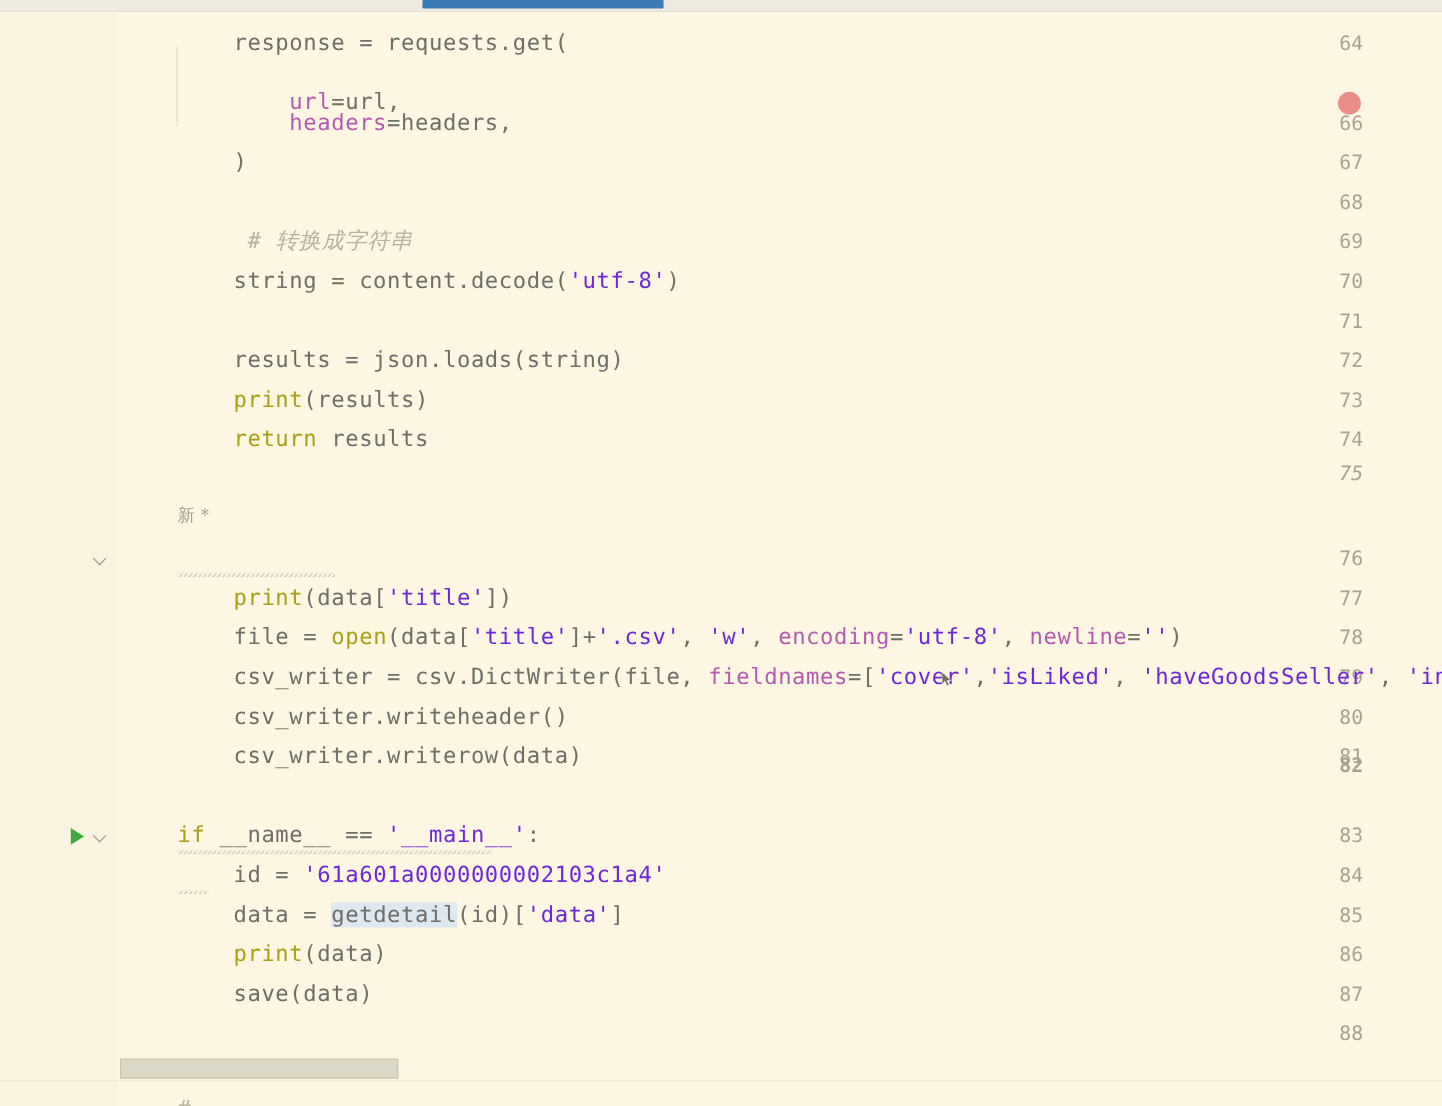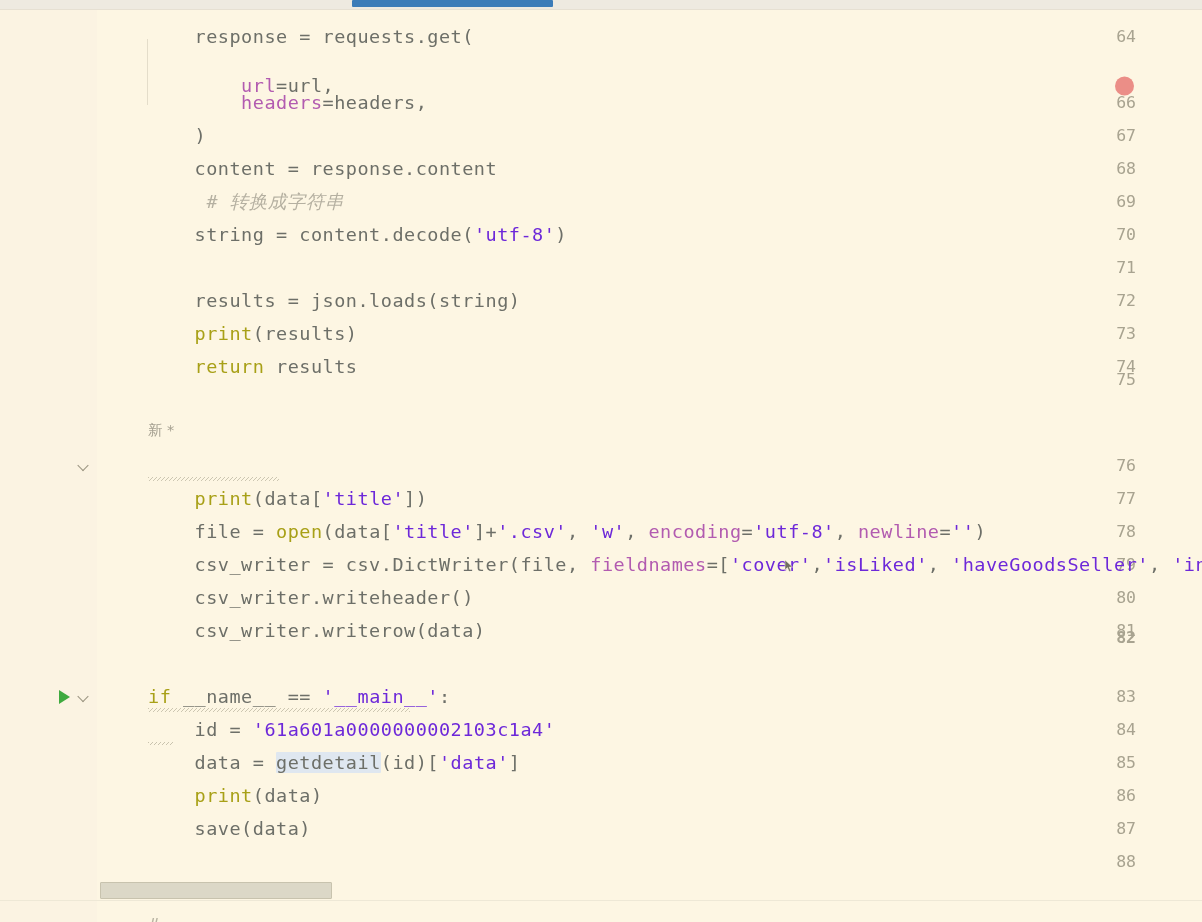--- a/index.html
+++ b/index.html
@@ -285,21 +285,20 @@
         <div class="row" style="top: 77px;">
           <div class="lineno">66</div>
           <div class="code" style="left: 148px;"><span class="t-plain">        </span><span class="t-kwarg">headers</span><span class="t-plain">=headers,</span></div>
         </div>
         <div class="row" style="top: 110px;">
           <div class="lineno">67</div>
           <div class="code" style="left: 148px;"><span class="t-plain">    )</span></div>
         </div>
         <div class="row" style="top: 143px;">
           <div class="lineno">68</div>
-          <div class="code" style="left: 148px;"><span class="t-plain">    content = response.content</span></div>
         </div>
         <div class="row" style="top: 176px;">
           <div class="lineno">69</div>
           <div class="code" style="left: 160px;"><span class="t-comment">    # 转换成字符串</span></div>
         </div>
         <div class="row" style="top: 209px;">
           <div class="lineno">70</div>
           <div class="code" style="left: 148px;"><span class="t-plain">    string = content.decode(</span><span class="t-str">'utf-8'</span><span class="t-plain">)</span></div>
         </div>
         <div class="row" style="top: 242px;">
@@ -310,21 +309,21 @@
           <div class="code" style="left: 148px;"><span class="t-plain">    results = json.loads(string)</span></div>
         </div>
         <div class="row" style="top: 308px;">
           <div class="lineno">73</div>
           <div class="code" style="left: 148px;"><span class="t-plain">    </span><span class="t-kw">print</span><span class="t-plain">(results)</span></div>
         </div>
         <div class="row" style="top: 341px;">
           <div class="lineno">74</div>
           <div class="code" style="left: 148px;"><span class="t-plain">    </span><span class="t-kw">return</span><span class="t-plain"> results</span></div>
         </div>
-        <div class="row" style="top: 354px;">
+        <div class="row" style="top: 369px; font-style: italic;">
           <div class="lineno">75</div>
           <div class="code" style="left: 148px;"></div>
         </div>
         <div class="row" style="top: 440px;">
           <div class="lineno">76</div>
           <div class="fold"></div>
         </div>
         <div class="row" style="top: 473px;">
           <div class="lineno">77</div>
           <div class="code" style="left: 148px;"><span class="t-plain">    </span><span class="t-kw">print</span><span class="t-plain">(data[</span><span class="t-str">'title'</span><span class="t-plain">])</span></div>

